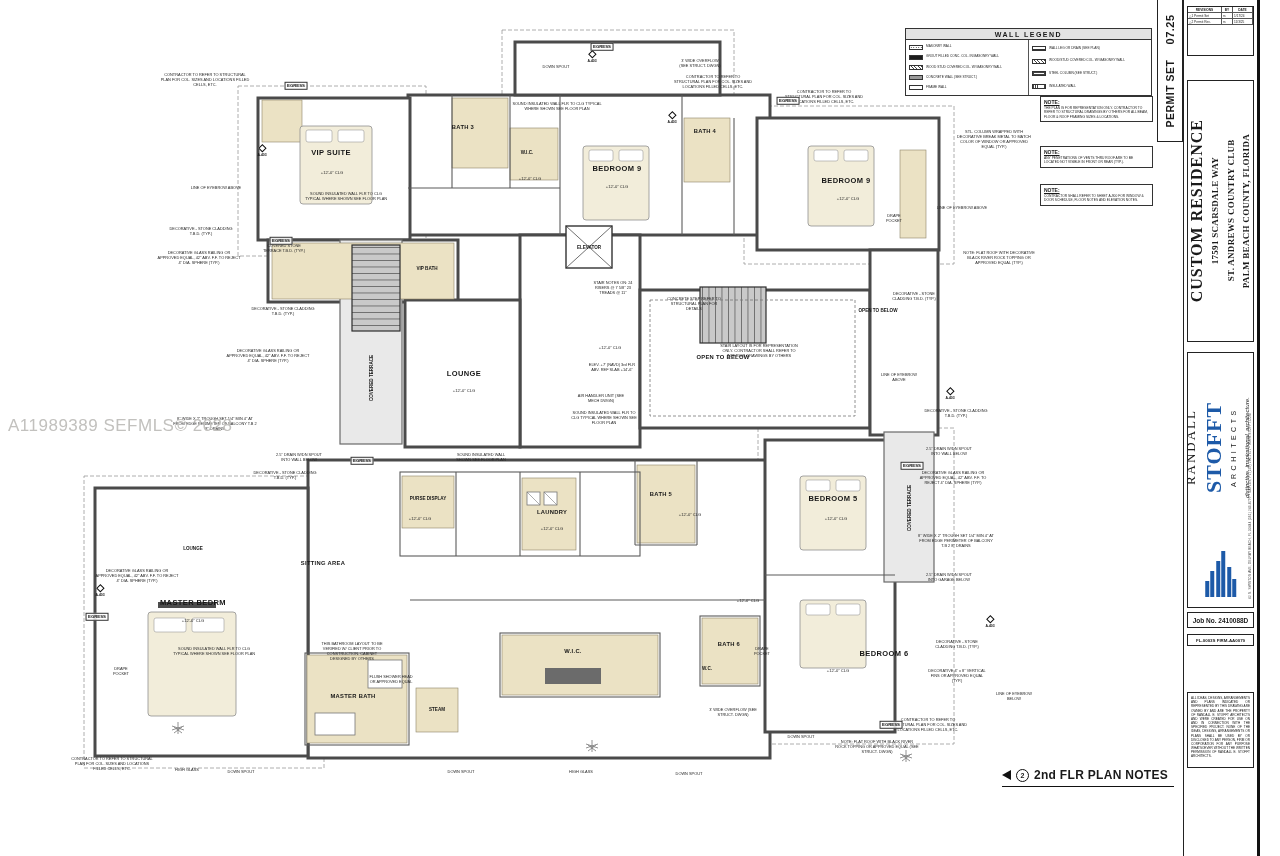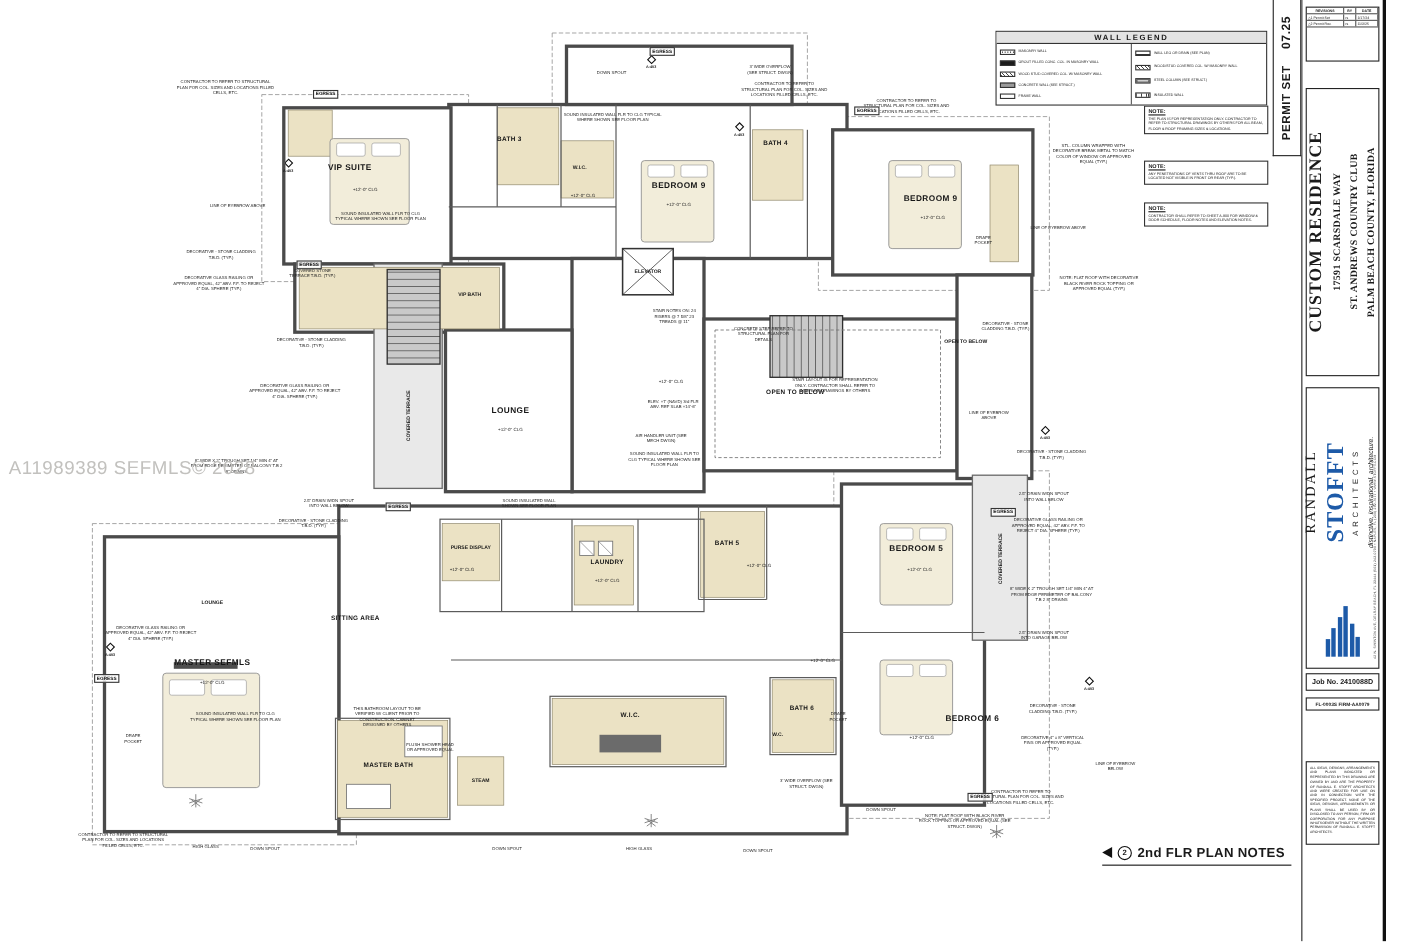--- a/index.html
+++ b/index.html
@@ -218,39 +218,39 @@
     </g>
 
     <g stroke="#777" stroke-width="0.8" fill="none">
       <path d="M178,722 l0,12 M172,726 l12,4 M184,726 l-12,4 M174,733 l8,-6 M182,733 l-8,-6"></path>
       <path d="M592,740 l0,12 M586,744 l12,4 M598,744 l-12,4 M588,751 l8,-6 M596,751 l-8,-6"></path>
       <path d="M906,750 l0,12 M900,754 l12,4 M912,754 l-12,4 M902,761 l8,-6 M910,761 l-8,-6"></path>
     </g>
   </svg>
 
   <div class="label-layer">
-      <div class="lbl rm" style="left: 318px; top: 152px;">VIP SUITE</div>
+      <div class="lbl rm" style="left: 331px; top: 152px;">VIP SUITE</div>
       <div class="lbl rm-s" style="left: 463px; top: 127px;">BATH 3</div>
       <div class="lbl rm-xs" style="left: 527px; top: 152px;">W.I.C.</div>
       <div class="lbl rm" style="left: 617px; top: 168px;">BEDROOM 9</div>
       <div class="lbl rm-s" style="left: 705px; top: 131px;">BATH 4</div>
       <div class="lbl rm" style="left: 846px; top: 180px;">BEDROOM 9</div>
       <div class="lbl rm-xs" style="left: 589px; top: 247px;">ELEVATOR</div>
       <div class="lbl rm-xs" style="left: 427px; top: 268px;">VIP BATH</div>
       <div class="lbl rm" style="left: 464px; top: 373px;">LOUNGE</div>
       <div class="lbl rm-xs rot" style="left: 371px; top: 378px;">COVERED TERRACE</div>
       <div class="lbl rm-s" style="left: 723px; top: 357px;">OPEN TO BELOW</div>
       <div class="lbl rm-xs" style="left: 878px; top: 310px;">OPEN TO BELOW</div>
       <div class="lbl rm-s" style="left: 661px; top: 494px;">BATH 5</div>
       <div class="lbl rm" style="left: 833px; top: 498px;">BEDROOM 5</div>
       <div class="lbl rm-s" style="left: 552px; top: 512px;">LAUNDRY</div>
       <div class="lbl rm-xs" style="left: 428px; top: 498px;">PURSE DISPLAY</div>
       <div class="lbl rm-s" style="left: 323px; top: 563px;">SITTING AREA</div>
       <div class="lbl rm-xs" style="left: 193px; top: 548px;">LOUNGE</div>
-      <div class="lbl rm" style="left: 193px; top: 602px;">MASTER SEFMLS</div>
+      <div class="lbl rm" style="left: 193px; top: 602px;">MASTER BEDRM</div>
       <div class="lbl rm-s" style="left: 353px; top: 696px;">MASTER BATH</div>
       <div class="lbl rm-xs" style="left: 437px; top: 709px;">STEAM</div>
       <div class="lbl rm-s" style="left: 573px; top: 651px;">W.I.C.</div>
       <div class="lbl rm-s" style="left: 729px; top: 644px;">BATH 6</div>
       <div class="lbl rm-xs" style="left: 707px; top: 668px;">W.C.</div>
       <div class="lbl rm" style="left: 884px; top: 653px;">BEDROOM 6</div>
       <div class="lbl rm-xs rot" style="left: 909px; top: 508px;">COVERED TERRACE</div>
       <div class="ann" style="left: 205px; top: 80px; width: 92px;">CONTRACTOR TO REFER TO STRUCTURAL PLAN FOR COL. SIZES AND LOCATIONS FILLED CELLS, ETC.</div>
       <div class="ann" style="left: 216px; top: 188px; width: 55px;">LINE OF EYEBROW ABOVE</div>
       <div class="ann" style="left: 201px; top: 232px; width: 70px;">DECORATIVE - STONE CLADDING T.B.D. (TYP.)</div>

